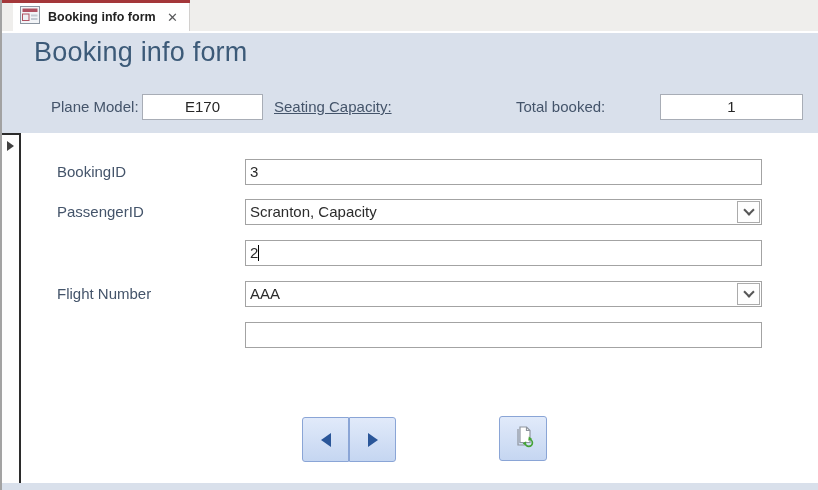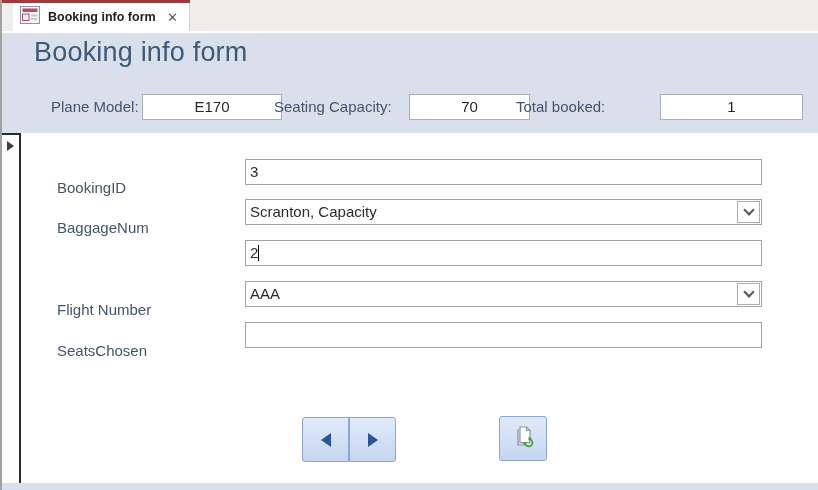--- a/index.html
+++ b/index.html
@@ -58,21 +58,21 @@
     background: #fdfdfd;
     border-top: 2px solid #2b2b2b; border-right: 2px solid #2b2b2b;
   }
   .selector-arrow {
     position: absolute; left: 5px; top: 6px; width: 0; height: 0;
     border-left: 7px solid #404040;
     border-top: 5px solid transparent; border-bottom: 5px solid transparent;
   }
   .field-row { position: absolute; left: 0; width: 818px; height: 26px; }
   .field-label {
-    position: absolute; left: 55px; top: 16px; height: 26px; line-height: 26px;
+    position: absolute; left: 55px; top: 0; height: 26px; line-height: 26px;
     font-size: 15px; color: #44546a; white-space: nowrap;
   }
   .field-box {
     position: absolute; left: 243px; top: 0; width: 517px; height: 26px;
     background: #ffffff; border: 1px solid #a3a3a3;
     font-size: 15px; color: #2b2b2b; line-height: 24px;
     padding-left: 4px; white-space: nowrap; overflow: hidden;
   }
   .caret {
     display: inline-block; width: 1px; height: 16px;
@@ -130,41 +130,40 @@
       </span>
       <span class="tab-label">Booking info form</span>
       <span class="tab-close">✕</span>
     </div>
   </div>
 
   <div class="form-header">
     <div class="form-title">Booking info form</div>
 
     <span class="summary-label" style="left:33px;margin-left:16px;">Plane Model:</span>
-    <div class="summary-box" style="left:140px; width:140px;">E170</div>
-
-    <span class="summary-label" style="left:272px;">Seating Capacity:</span>
-    <div class="summary-box" style="left:407px; width:121px;">70</div>
+    <div class="summary-box" style="left:140px; width:121px;">E170</div>
+
+    <span class="summary-label" style="left:272px;text-decoration:underline;">Seating Capacity:</span>
 
     <span class="summary-label" style="left:514px;">Total booked:</span>
     <div class="summary-box" style="left:658px; width:143px;">1</div>
   </div>
 
   <div class="detail">
     <div class="record-selector">
       <div class="selector-arrow"></div>
     </div>
 
     <div class="field-row" style="top:26px;">
       <span class="field-label">BookingID</span>
       <div class="field-box"><span>3</span></div>
     </div>
 
     <div class="field-row" style="top:66px;">
-      <span class="field-label">BaggageNum</span>
+      <span class="field-label">PassengerID</span>
       <div class="field-box"><span>Scranton, Capacity</span>
         <span class="combo-btn">
             <span class="chevron"></span>
           </span>
       </div>
     </div>
 
     <div class="field-row" style="top:107px;">
       <div class="field-box"><span>2</span><span class="caret"></span></div>
     </div>
@@ -172,21 +171,20 @@
     <div class="field-row" style="top:148px;">
       <span class="field-label">Flight Number</span>
       <div class="field-box"><span>AAA</span>
         <span class="combo-btn">
             <span class="chevron"></span>
           </span>
       </div>
     </div>
 
     <div class="field-row" style="top:189px;">
-      <span class="field-label">SeatsChosen</span>
       <div class="field-box"><span></span></div>
     </div>
 
     <div class="cmd-btn" style="left:300px; top:284px; width:47px; height:45px; border-radius:3px 0 0 3px;">
       <span class="arrow-left"></span>
     </div>
     <div class="cmd-btn" style="left:347px; top:284px; width:47px; height:45px; border-radius:0 3px 3px 0;">
       <span class="arrow-right"></span>
     </div>
     <div class="cmd-btn" style="left:497px; top:283px; width:48px; height:45px;">

